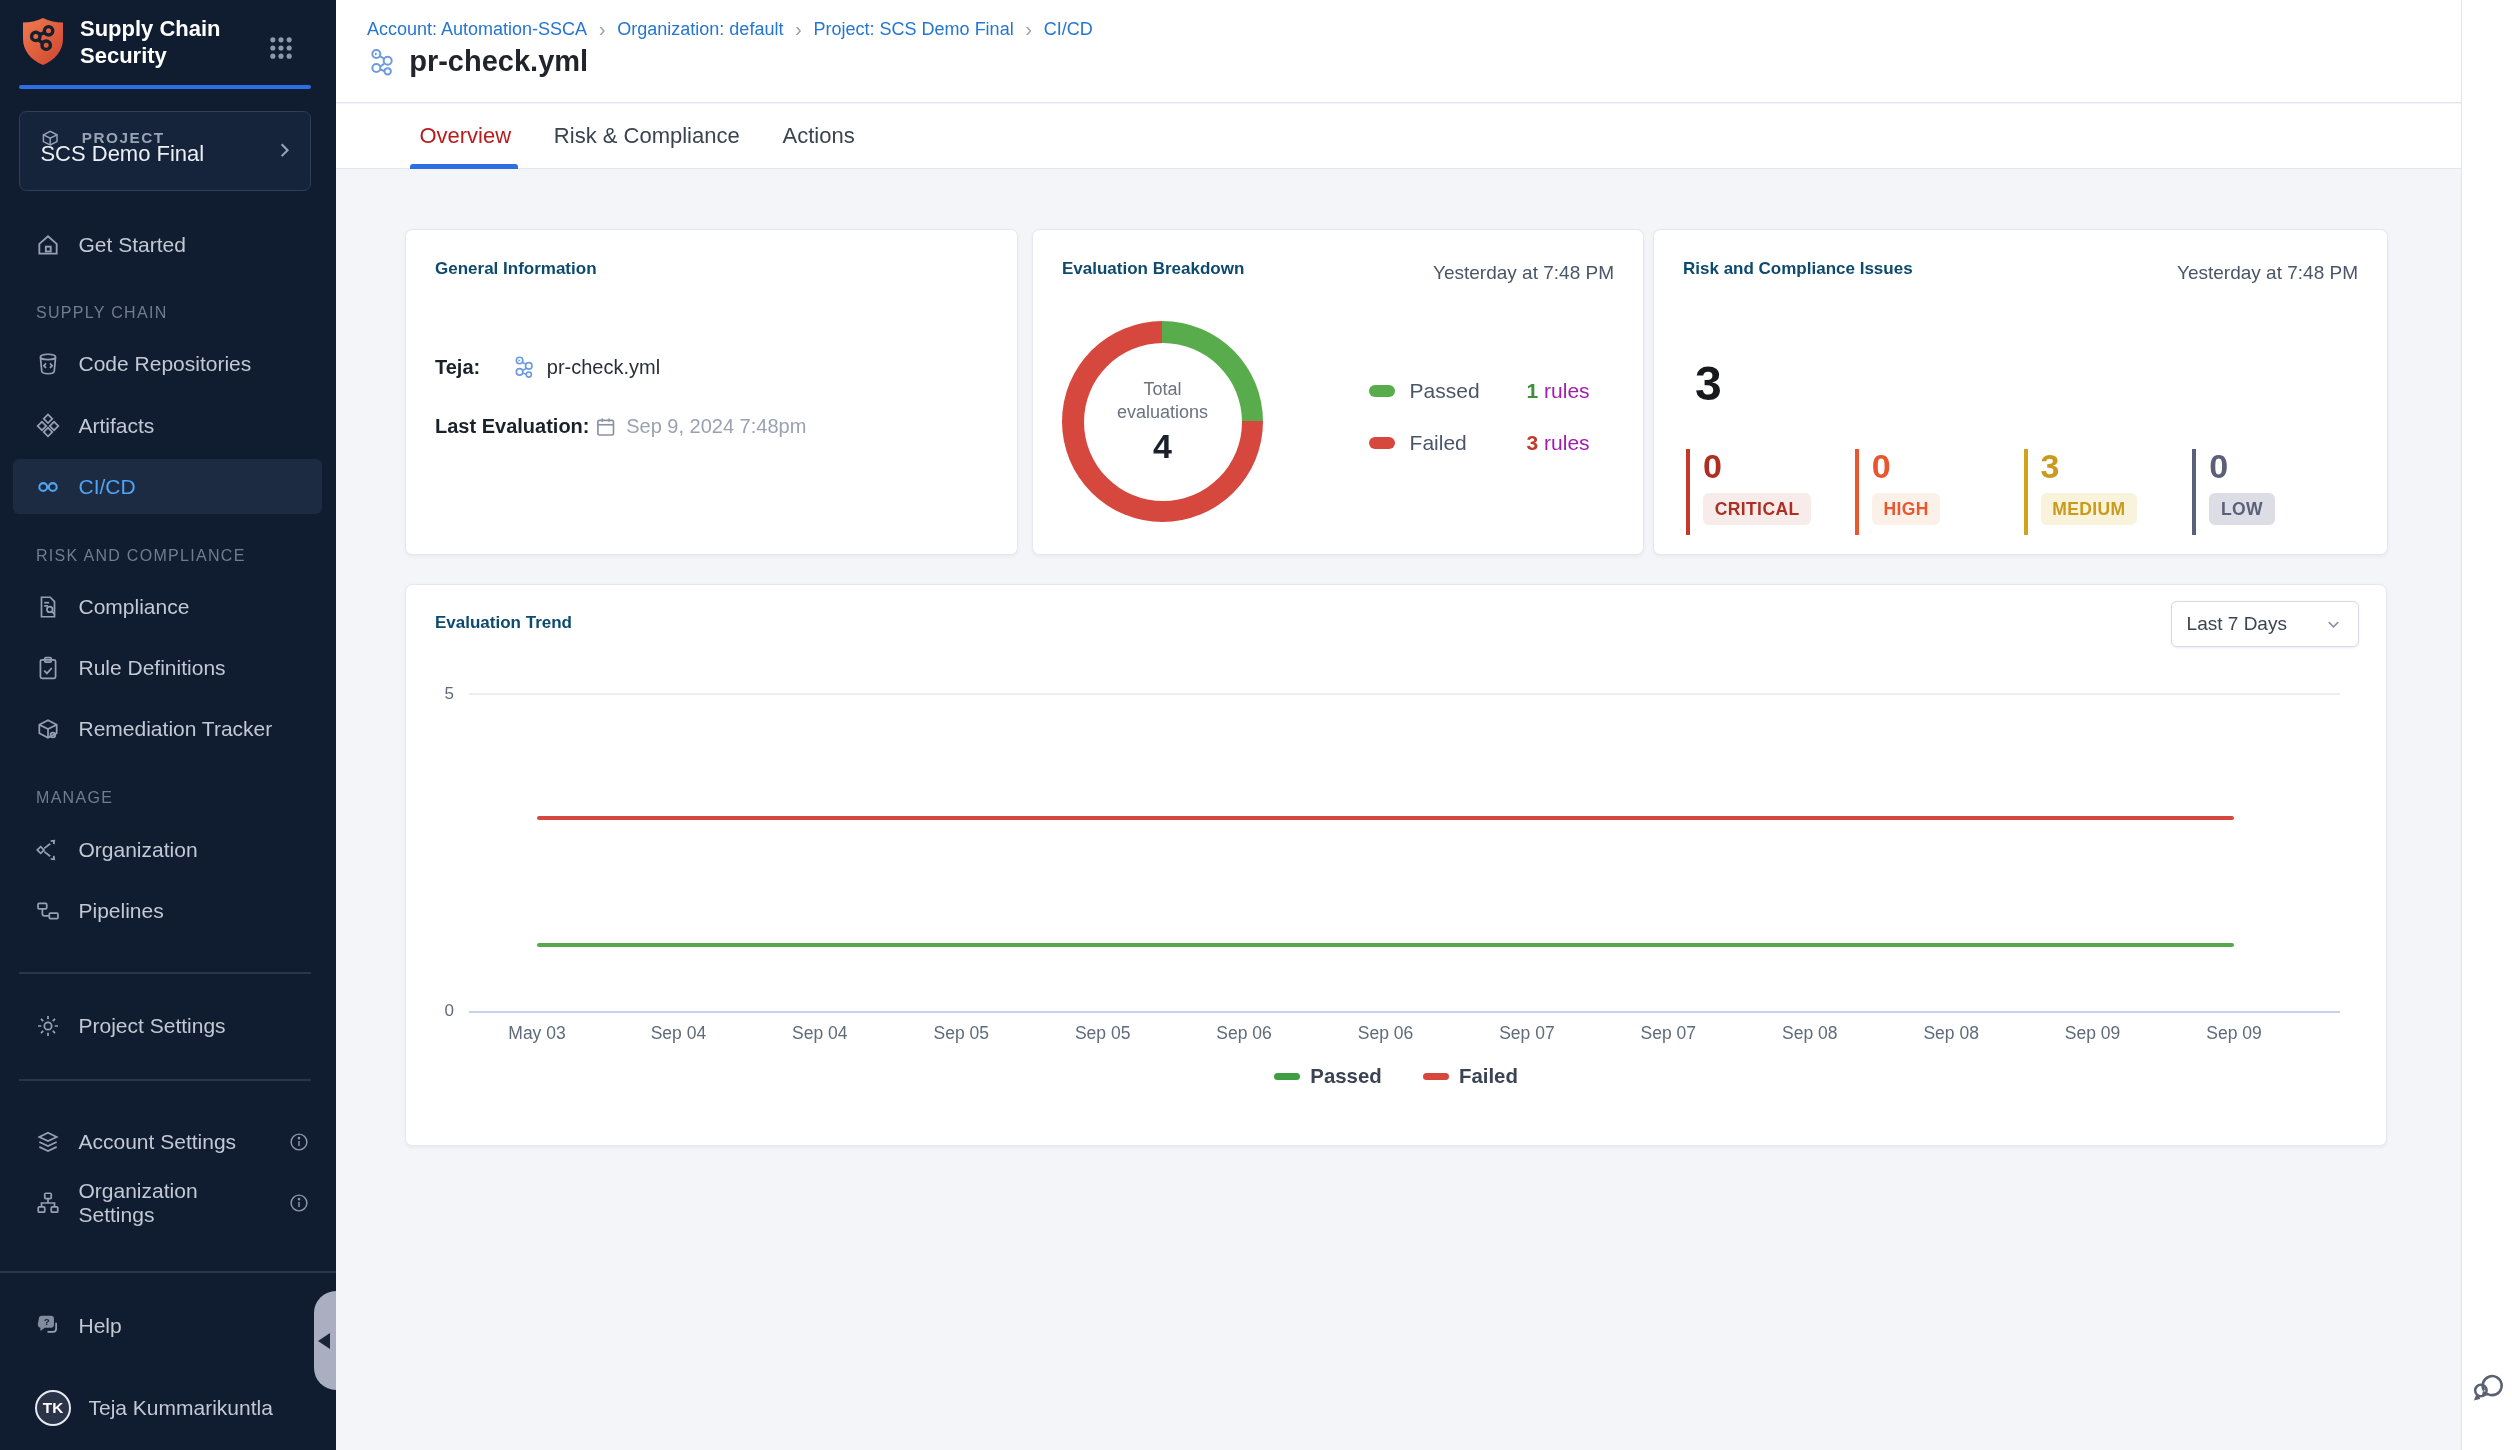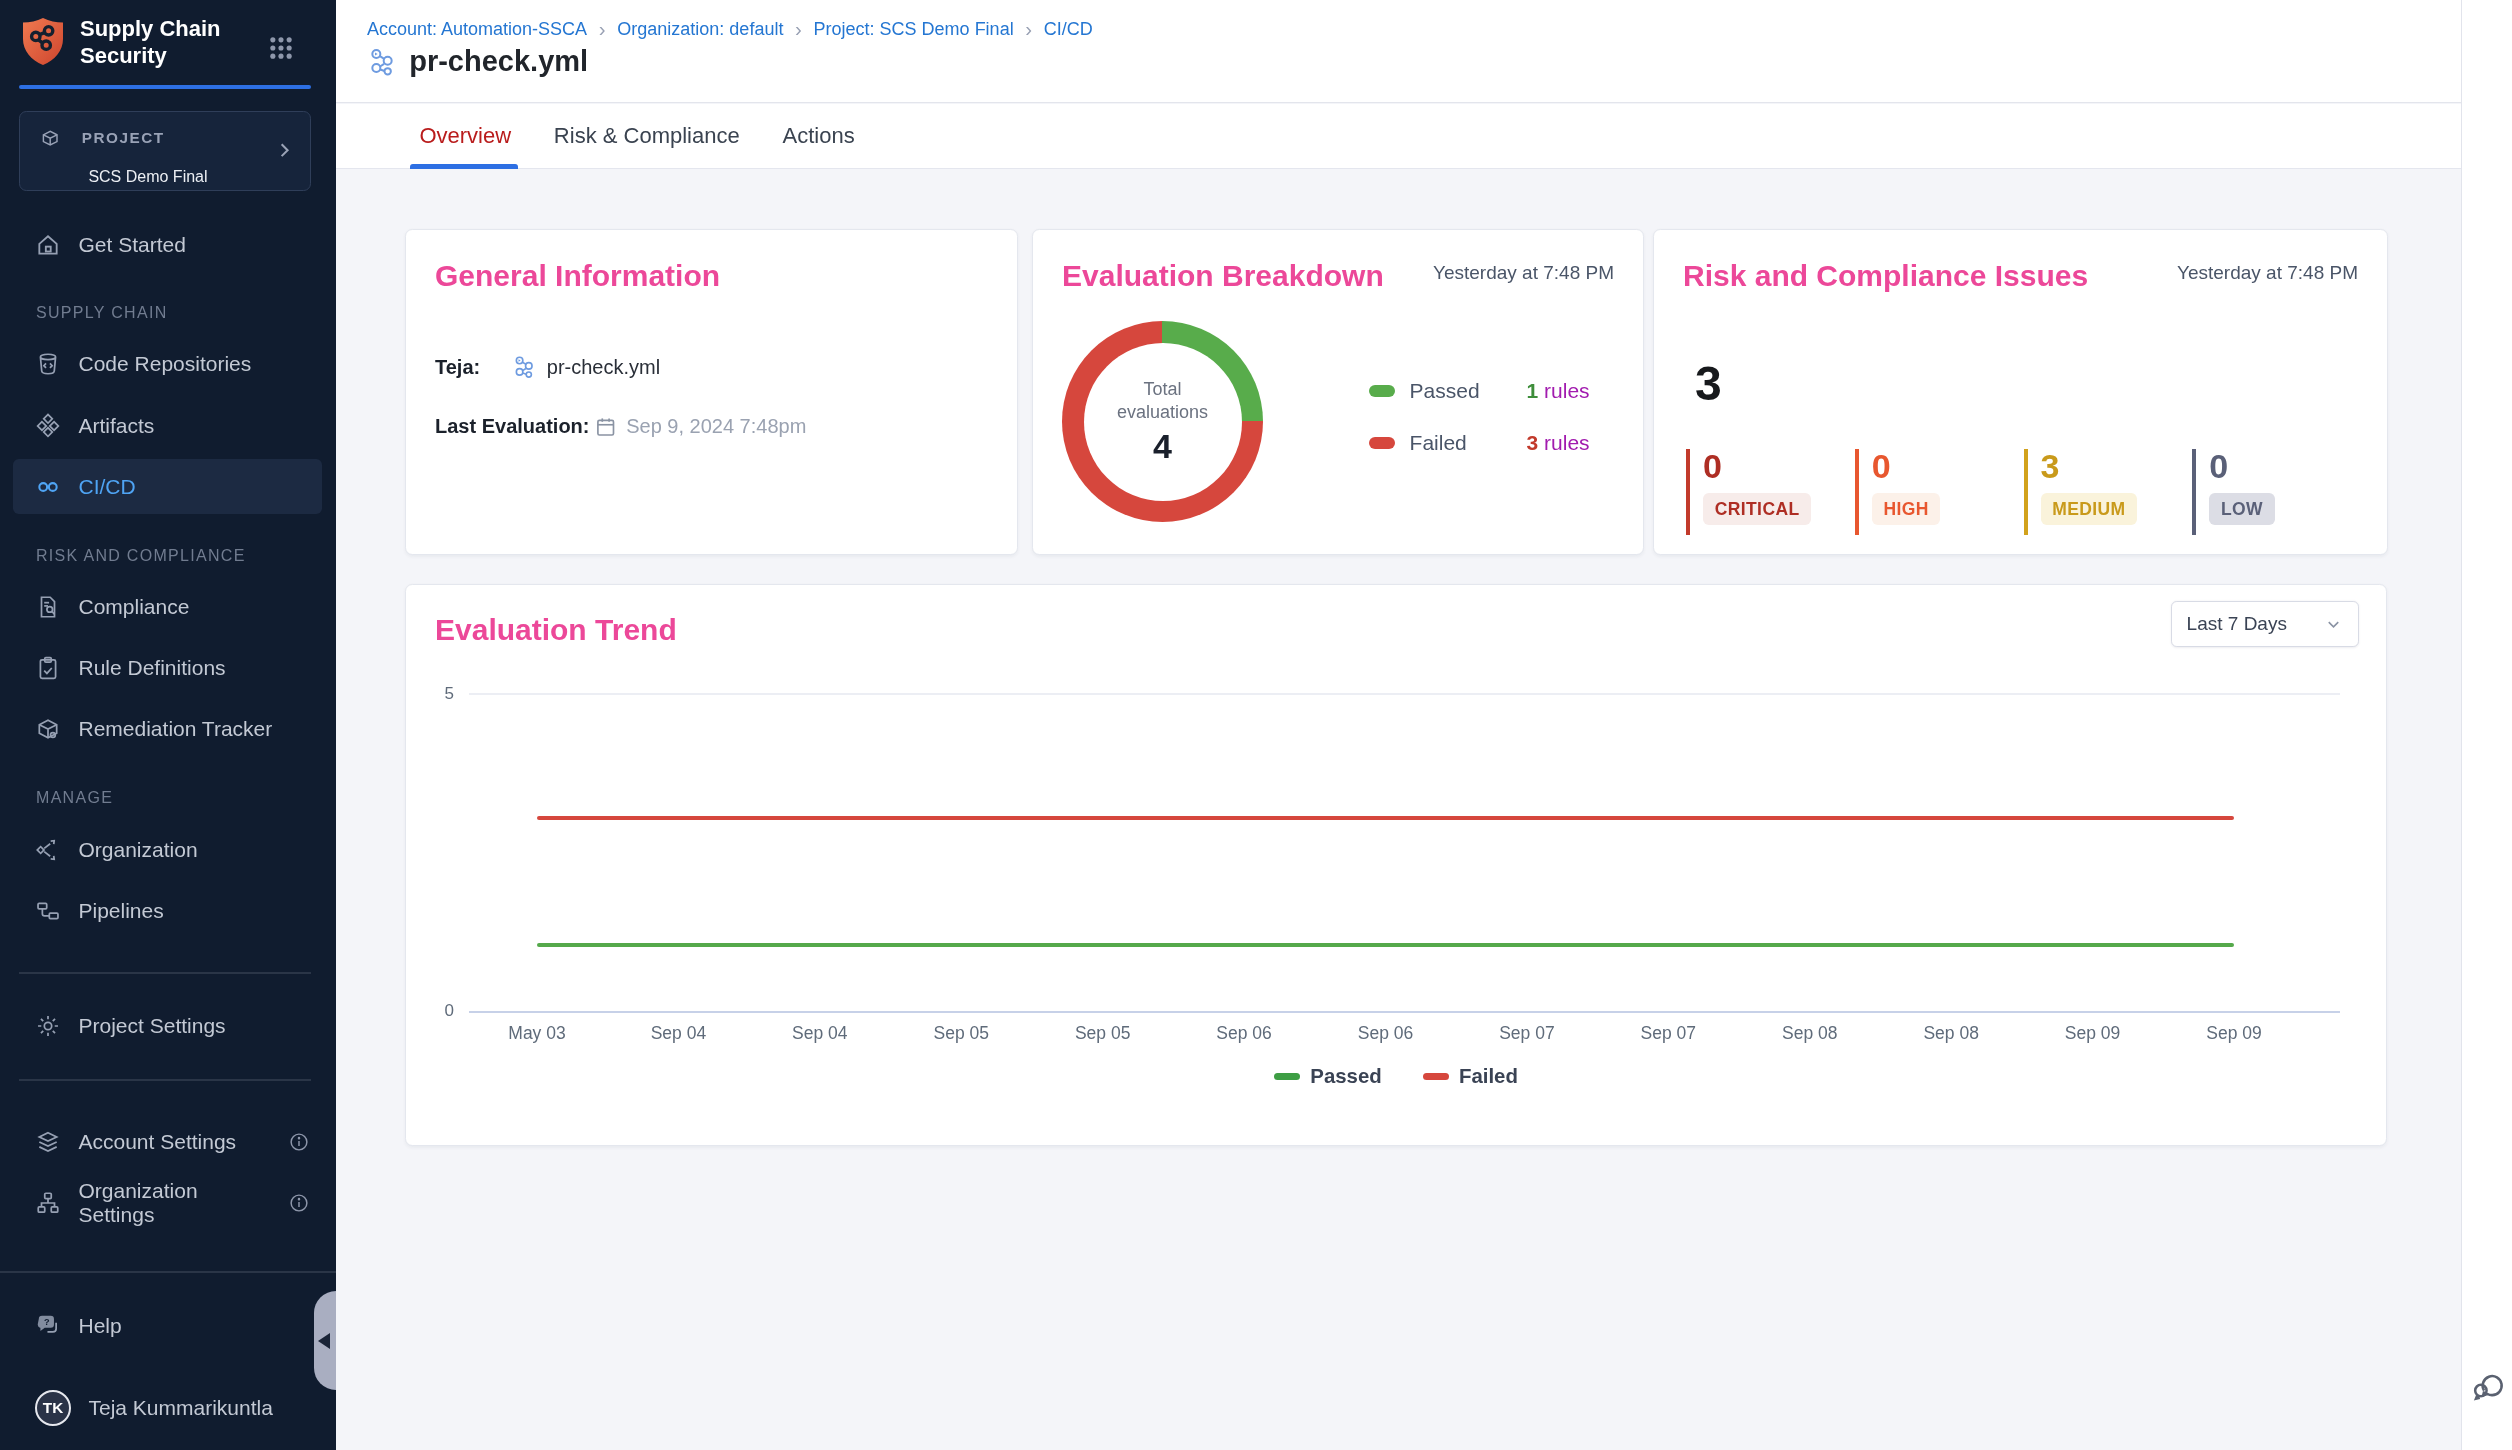--- a/index.html
+++ b/index.html
@@ -10,21 +10,21 @@
   .sidebar { position:absolute; left:0; top:0; width:336px; height:1451px; background:#101C2F; z-index:5; }
   .logo-row { position:absolute; left:19px; top:14.6px; display:flex; align-items:center; }
   .logo-shield { width:48px; height:54px; flex:0 0 auto; }
   .logo-text { margin-left:13px; color:#FFFFFF; font-size:22px; line-height:27px; font-weight:bold; }
   .grid-icon { position:absolute; left:267px; top:34px; width:28px; height:28px; color:#8E97AB; cursor:pointer; }
   .blue-bar { position:absolute; left:19px; top:85px; width:292px; height:3.6px; background:#2D6FE3; border-radius:2.2px; }
 
   .project-card { position:absolute; left:19px; top:111px; width:292px; height:80px; background:#16243B; border:1.5px solid #2F3E59; border-radius:7.3px; cursor:pointer; }
   .project-top { position:absolute; left:20.4px; top:16px; display:flex; align-items:center; gap:21px; color:#99A2B6; }
   .project-label { font-size:15.3px; letter-spacing:1.5px; font-weight:bold; color:#99A2B6; }
-  .project-name { position:absolute; left:20.4px; top:56px; font-size:16px; color:#ECEFF4;margin-left:48px; }
+  .project-name { position:absolute; left:20.4px; top:29px; font-size:22px; color:#ECEFF4; }
   .project-chevron { position:absolute; right:16px; top:28px; width:20.4px; height:20.4px; color:#9AA3B6; }
 
   .nav-item { position:absolute; left:13px; width:309px; height:44px; display:flex; align-items:center; padding-left:22px; gap:17.5px; border-radius:5.8px; font-size:21px; color:#C3C9D4; cursor:pointer; }
   .nav-item .nicon { width:26px; height:26px; color:#96A0B3; flex:0 0 auto; display:flex; align-items:center; justify-content:center; }
   .nav-item.active { background:#1C2A42; height:55px; color:#4FA4F4; }
   .nav-item.active .nicon { color:#4FA4F4; }
   .nav-section { position:absolute; left:36px; font-size:16px; letter-spacing:1.3px; color:#717C90; font-weight:500; }
   .side-divider { position:absolute; left:19px; width:292px; height:1.5px; background:#2A3547; }
   .side-divider.full { left:0; width:336px; }
   .info-badge { margin-left:auto; margin-right:11.7px; width:22px; height:22px; color:#8E97AB; flex:0 0 auto; }
@@ -45,21 +45,21 @@
 
   .tabbar { position:absolute; left:336px; top:104px; width:2125px; height:65px; background:#fff; border-bottom:1.5px solid #E4E6EE; }
   .tabs { position:absolute; left:79px; top:0; height:100%; display:flex; gap:34px; align-items:center; }
   .tab { font-size:22px; color:#3A4350; cursor:pointer; padding:0 4.4px; }
   .tab.active { color:#b91c1c; font-weight:normal; }
   .tab-underline { position:absolute; left:74px; bottom:-1.5px; width:108px; height:5.1px; background:#2D6FE3; border-radius:2.9px 2.9px 0 0; }
 
   .content { position:absolute; left:336px; top:169px; width:2125px; height:1282px; background:#F4F5F9; }
 
   .card { position:absolute; background:#fff; border:0.7px solid #E4E7EE; border-radius:7.3px; box-shadow:0 1.5px 3.6px rgba(20,30,60,.05); }
-  .card-title { position:absolute; left:29px; top:29px; font-size:30px; font-weight:bold; color:#ec4899; }
+  .card-title { position:absolute; left:29px; top:29px; font-size:17px; font-weight:bold; color:#0c4a6e; }
   .card-ts { position:absolute; right:29px; top:32px; font-size:19px; color:#4A5568; }
 
   
   .gi-row { position:absolute; left:29px; display:flex; align-items:center; }
   .gi-label { font-size:20px; font-weight:bold; color:#1B212B; }
   .gi-value { font-size:20px; color:#2A2F38; }
   .gi-muted { font-size:20px; color:#9AA2B1; }
   .mini-icon { width:26px; height:26px; color:#6E9BE0; }
   .cal-icon { width:23.4px; height:23.4px; color:#8A93A3; }
 

